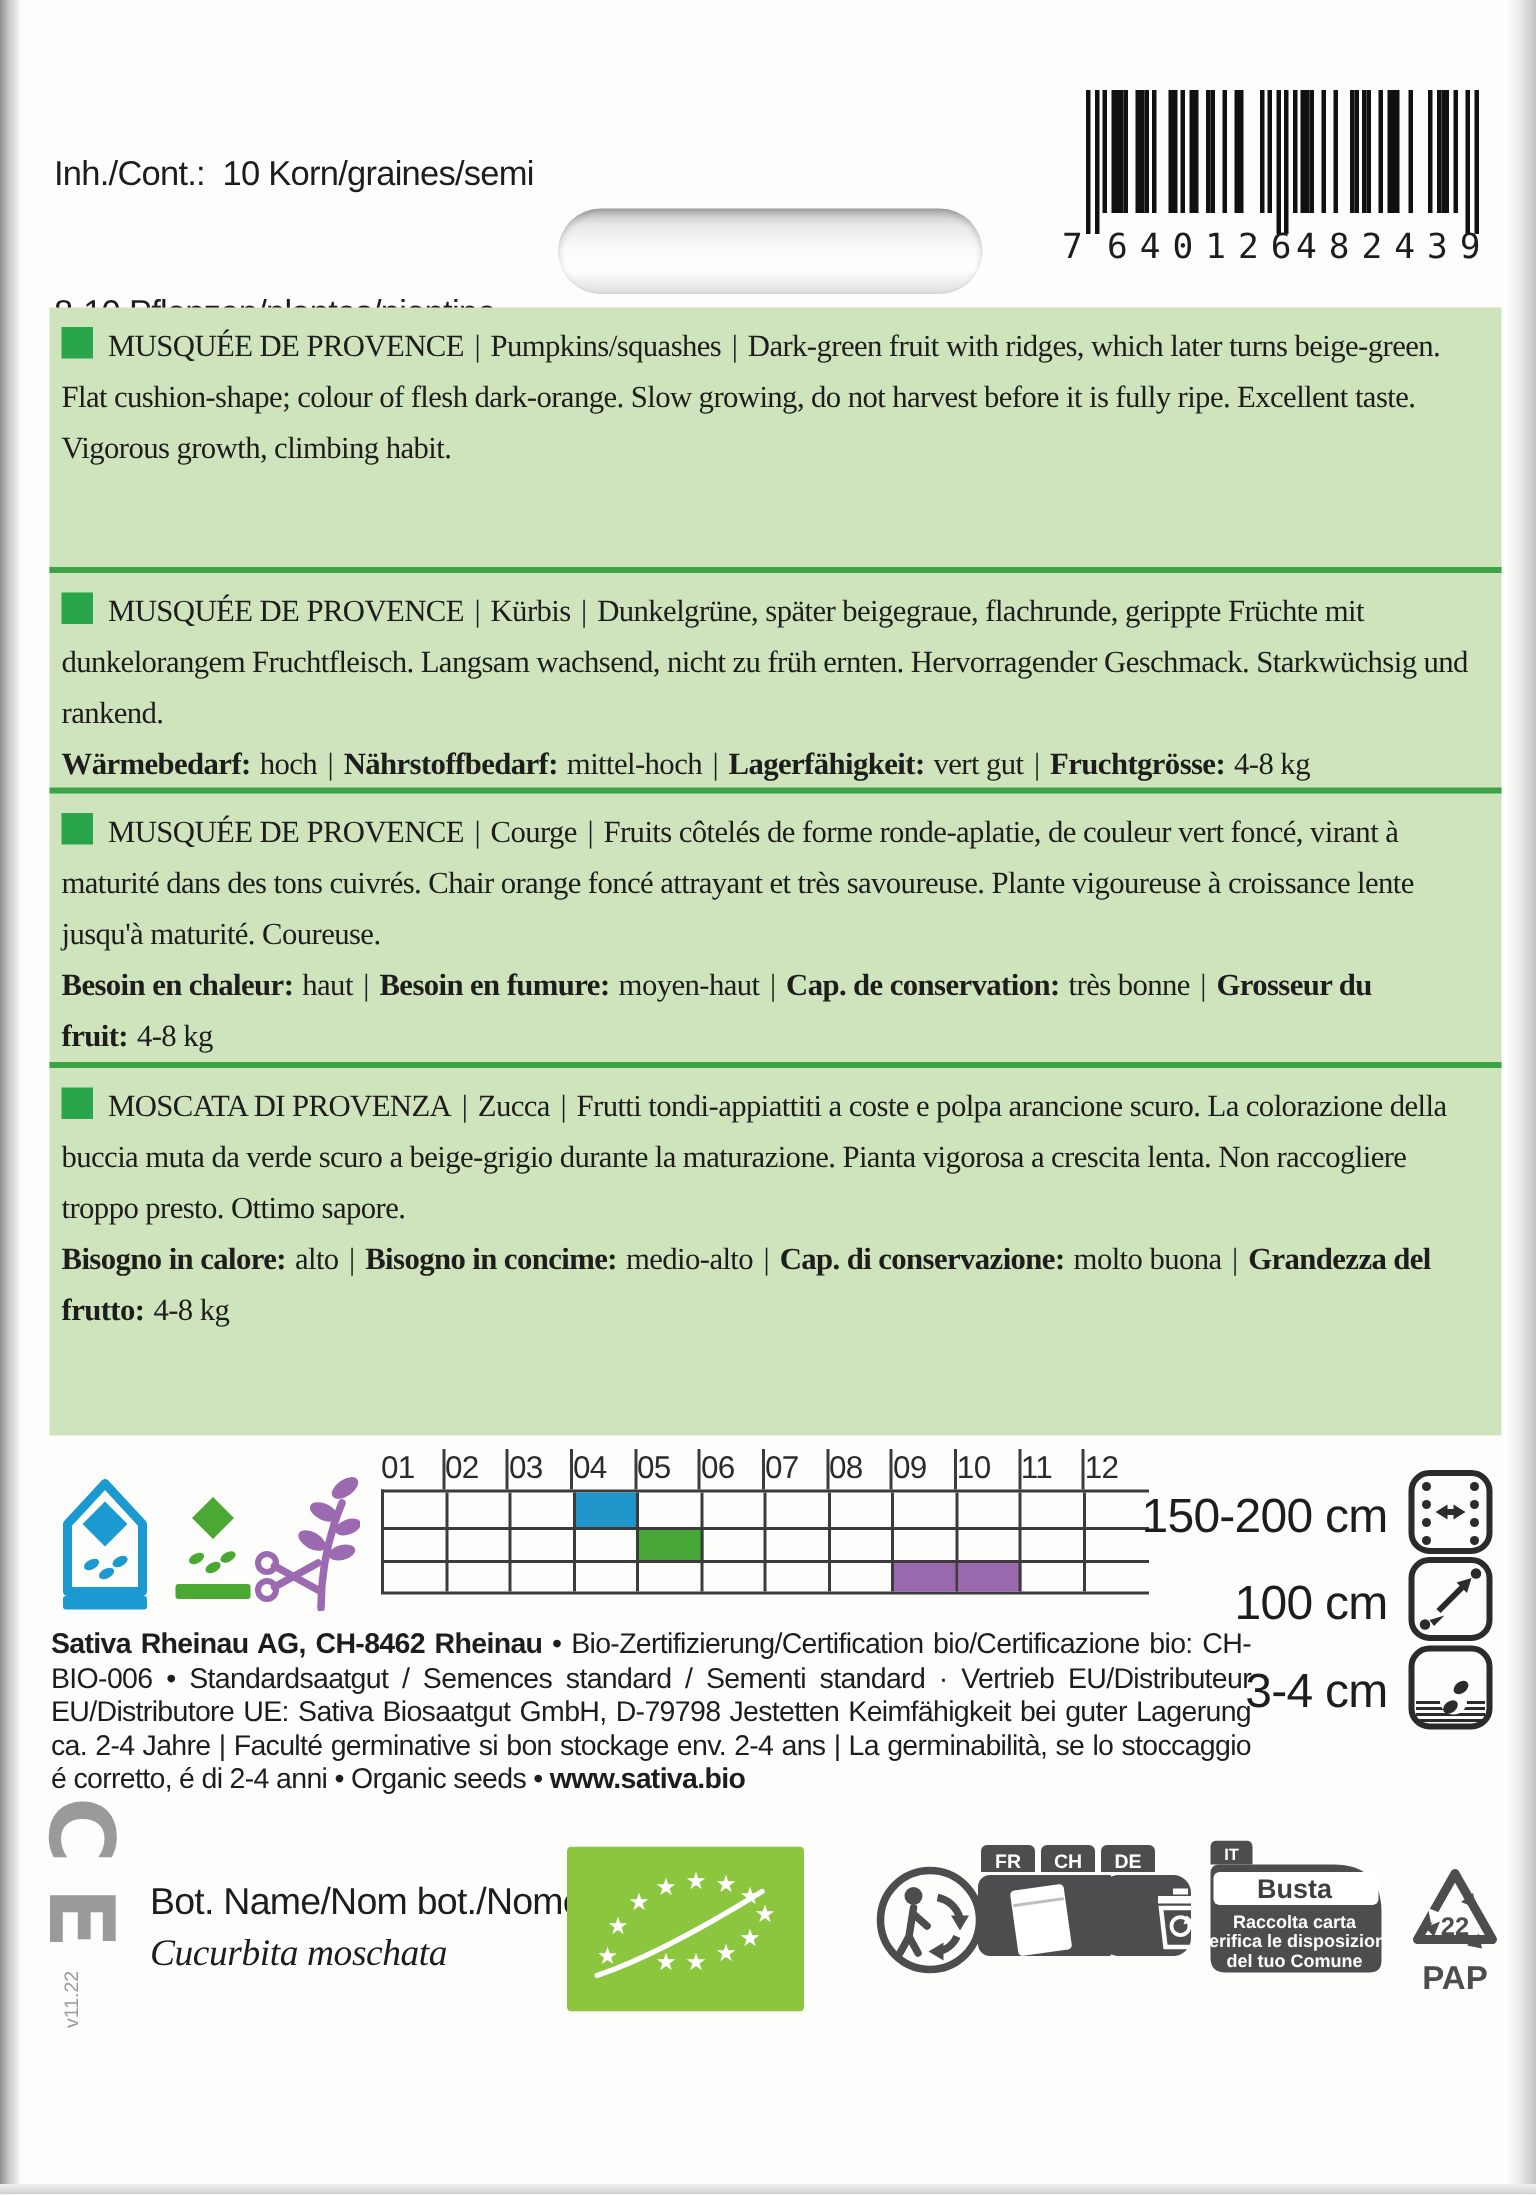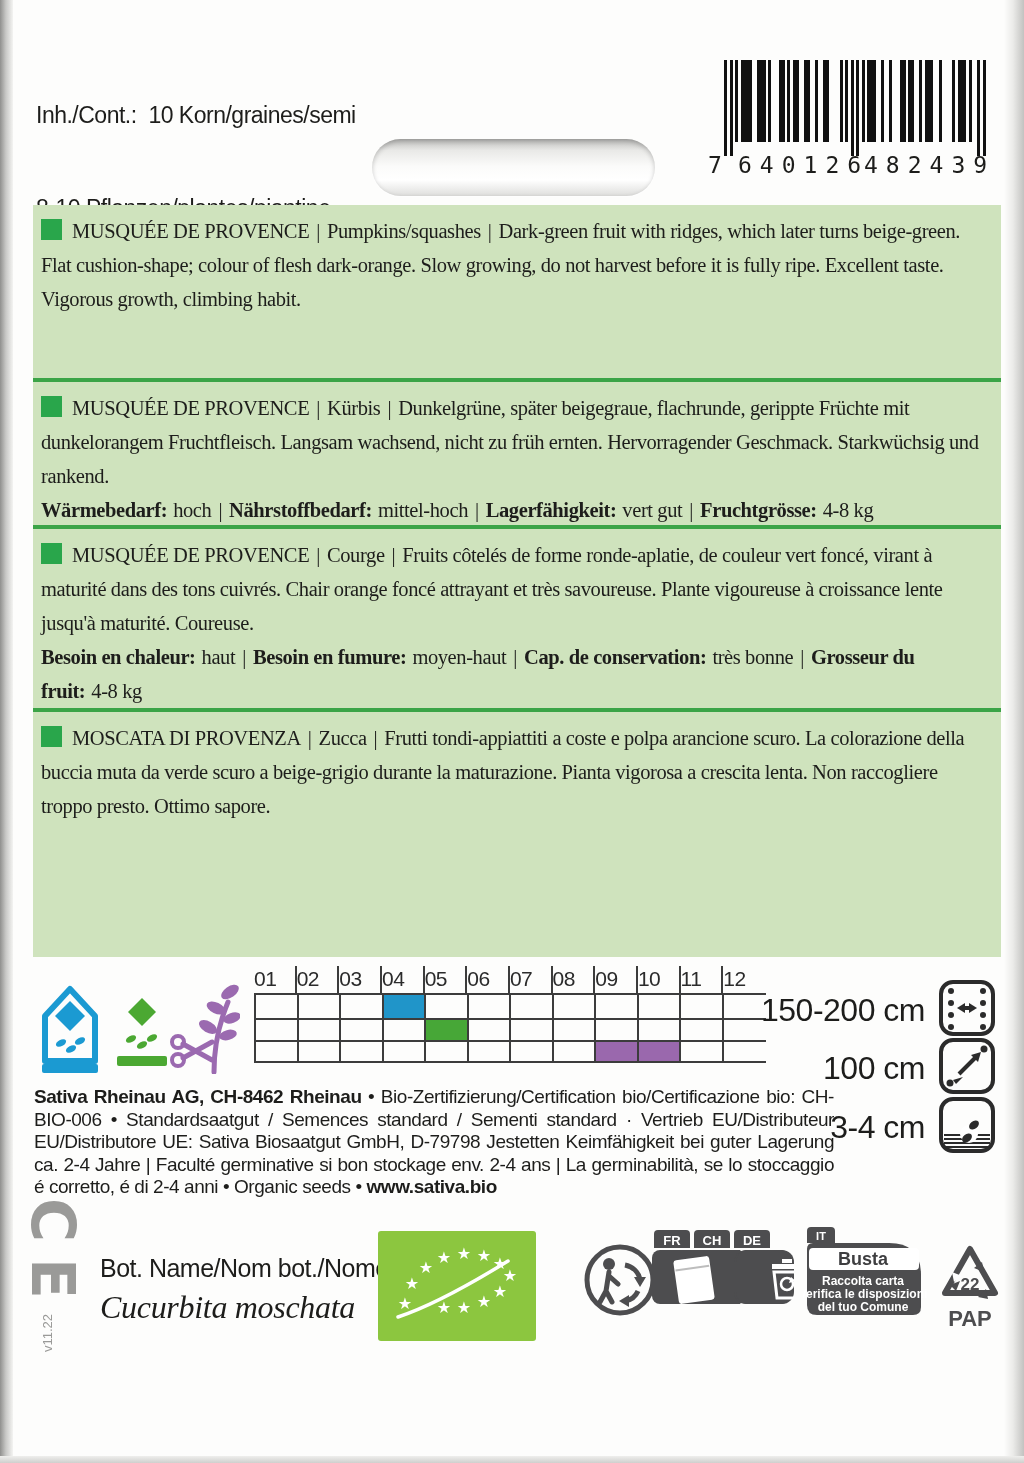--- a/index.html
+++ b/index.html
@@ -62,21 +62,21 @@
      letter-spacing:-0.45px;text-align:justify;}
   .company b{font-weight:700;}
 
   
   .ce{position:absolute;left:88px;top:1198px;width:134px;height:64px;transform:rotate(90deg);
      transform-origin:0 0;font-size:60px;font-weight:700;color:#9a9a98;letter-spacing:16px;
      font-family:"DejaVu Sans","Liberation Sans",sans-serif;}
   .version{position:absolute;left:40px;top:1352px;width:72px;height:16px;transform:rotate(-90deg);
      transform-origin:0 0;font-size:13px;color:#9a9a98;letter-spacing:0;}
   .bot-label{position:absolute;left:100px;top:1254px;font-size:25px;letter-spacing:-0.5px;}
-  .bot-name{position:absolute;left:100px;top:1289px;font-size:32px;font-style:italic;
+  .bot-name{position:absolute;left:100px;top:1289px;font-size:25px;font-style:italic;
      letter-spacing:-0.3px;font-family:"Liberation Serif",serif;text-align:right;}
   .eu-logo{position:absolute;left:378px;top:1231px;}
   .triman{position:absolute;left:583px;top:1243px;}
   .frchde{position:absolute;left:650px;top:1228px;}
   .itsign{position:absolute;left:803px;top:1227px;}
   .pap{position:absolute;left:938px;top:1240px;}
 </style>
 </head>
 <body>
 
@@ -159,20 +159,21 @@
       <p class="attrs"><b>Wärmebedarf:</b><span class="av">hoch</span><span class="sep">|</span><b>Nährstoffbedarf:</b><span class="av">mittel-hoch</span><span class="sep">|</span><b>Lagerfähigkeit:</b><span class="av">vert gut</span><span class="sep">|</span><b>Fruchtgrösse:</b><span class="av">4-8 kg</span></p>
     </div>
     <div class="gsep"></div>
     <div class="lang-block lb-fr">
       <p class="desc"><span class="bullet"></span><span>MUSQUÉE DE PROVENCE</span><span class="sep">|</span><span>Courge</span><span class="sep">|</span><span>Fruits côtelés de forme ronde-aplatie, de couleur vert foncé, virant à maturité dans des tons cuivrés. Chair orange foncé attrayant et très savoureuse. Plante vigoureuse à croissance lente jusqu'à maturité. Coureuse.</span></p>
       <p class="attrs"><b>Besoin en chaleur:</b><span class="av">haut</span><span class="sep">|</span><b>Besoin en fumure:</b><span class="av">moyen-haut</span><span class="sep">|</span><b>Cap. de conservation:</b><span class="av">très bonne</span><span class="sep">|</span><b>Grosseur du fruit:</b><span class="av">4-8 kg</span></p>
     </div>
     <div class="gsep"></div>
     <div class="lang-block lb-it">
       <p class="desc"><span class="bullet"></span><span>MOSCATA DI PROVENZA</span><span class="sep">|</span><span>Zucca</span><span class="sep">|</span><span>Frutti tondi-appiattiti a coste e polpa arancione scuro. La colorazione della buccia muta da verde scuro a beige-grigio durante la maturazione. Pianta vigorosa a crescita lenta. Non raccogliere troppo presto. Ottimo sapore.</span></p>
+      <p class="attrs"><b>Bisogno in calore:</b><span class="av">alto</span><span class="sep">|</span><b>Bisogno in concime:</b><span class="av">medio-alto</span><span class="sep">|</span><b>Cap. di conservazione:</b><span class="av">molto buona</span><span class="sep">|</span><b>Grandezza del frutto:</b><span class="av">4-8 kg</span></p>
     </div>
   </section>
 
   <svg class="cal-icon" style="left:40px;top:982px" width="60" height="92" viewBox="0 0 60 92">
     <path d="M5,34 L30,7 L55,34 L55,79 L5,79 Z" fill="none" stroke="#1b9ad2" stroke-width="6" stroke-linejoin="round"></path>
     <rect x="2" y="82" width="56" height="9" rx="2" fill="#1b9ad2"></rect>
     <path d="M30,19 L45,34 L30,49 L15,34 Z" fill="#1b9ad2"></path>
     <ellipse cx="21" cy="61" rx="5.5" ry="3.2" fill="#1b9ad2" transform="rotate(-28 21 61)"></ellipse>
     <ellipse cx="31" cy="67" rx="5.5" ry="3.2" fill="#1b9ad2" transform="rotate(-28 31 67)"></ellipse>
     <ellipse cx="40" cy="59" rx="5.5" ry="3.2" fill="#1b9ad2" transform="rotate(-28 40 59)"></ellipse>

